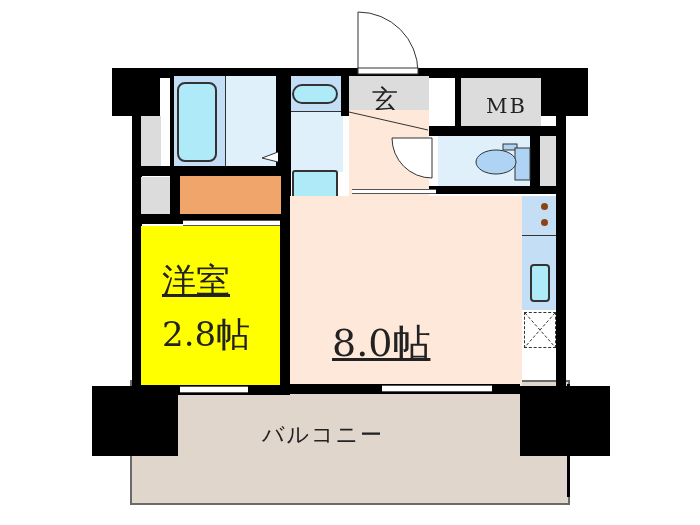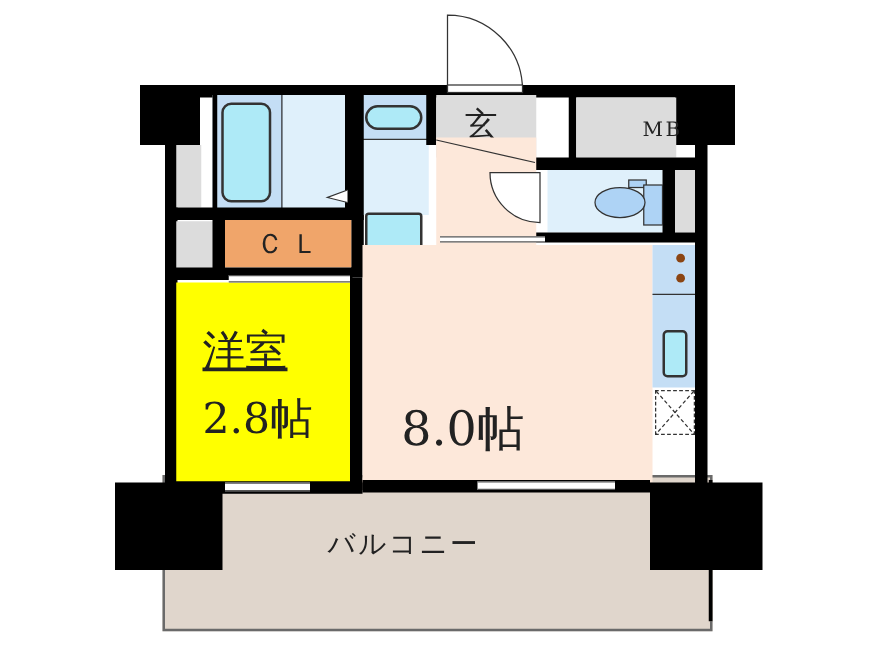--- a/index.html
+++ b/index.html
@@ -39,50 +39,49 @@
 
   <div class="abs" style="left:289px;top:76px;width:54px;height:96px;background:#dff0fb;"></div>
   <div class="abs" style="left:289px;top:76px;width:54px;height:36px;background:#c4def5;border-bottom:1px solid #333;"></div>
   <div class="abs" style="left:292px;top:84px;width:46px;height:20px;background:#aeeaf7;border:2px solid #333;border-radius:10px;"></div>
   <div class="abs" style="left:292px;top:170px;width:46px;height:42px;background:#aeeaf7;border:2px solid #333;border-radius:3px;"></div>
   <div class="abs wall" style="left:281px;top:76px;width:10px;height:145px;"></div>
   <div class="abs wall" style="left:341px;top:76px;width:8px;height:40px;"></div>
   <div class="abs wall" style="left:281px;top:214px;width:68px;height:8px;"></div>
 
   <div class="abs" style="left:180px;top:176px;width:101px;height:38px;background:#f0a56a;"></div>
-  <div class="label" style="left:205px;top:180px;font-size:22px;letter-spacing:6px;">ＣＬ</div>
   <div class="abs wall" style="left:170px;top:176px;width:10px;height:46px;"></div>
   <div class="abs wall" style="left:132px;top:214px;width:150px;height:10px;"></div>
 
   <div class="abs" style="left:141px;top:226px;width:140px;height:160px;background:#ffff00;"></div>
   <div class="label" style="left:162px;top:258px;font-size:34px;text-decoration:underline;">洋室</div>
   <div class="label" style="left:162px;top:312px;font-size:34px;">2.8帖</div>
   <div class="abs wall" style="left:280px;top:222px;width:10px;height:170px;"></div>
   <div class="abs wall" style="left:132px;top:385px;width:158px;height:10px;"></div>
 
   <div class="abs" style="left:183px;top:220px;width:97px;height:6px;background:#fff;border-top:1px solid #555;border-bottom:1px solid #555;"></div>
 
   <div class="abs" style="left:180px;top:386px;width:68px;height:7px;background:#fff;border-top:1px solid #555;border-bottom:1px solid #555;"></div>
 
   <div class="abs gray" style="left:349px;top:76px;width:80px;height:50px;"></div>
   <div class="label" style="left:372px;top:82px;font-size:26px;">玄</div>
   <div class="abs wall" style="left:455px;top:76px;width:6px;height:52px;"></div>
 
   <div class="abs gray" style="left:461px;top:78px;width:80px;height:48px;"></div>
-  <div class="label" style="left:514px;top:94px;font-size:16px;letter-spacing:2px;">MB</div>
+  <div class="label" style="left:486px;top:94px;font-size:21px;letter-spacing:2px;">MB</div>
 
   <div class="abs wall" style="left:428px;top:126px;width:130px;height:10px;"></div>
   <div class="abs" style="left:438px;top:136px;width:92px;height:50px;background:#dff0fb;"></div>
   <div class="abs wall" style="left:530px;top:136px;width:10px;height:56px;"></div>
   <div class="abs gray" style="left:540px;top:136px;width:16px;height:50px;"></div>
   <div class="abs wall" style="left:428px;top:186px;width:130px;height:8px;"></div>
 
   <div class="abs" style="left:290px;top:196px;width:232px;height:190px;background:#fde8da;"></div>
   <div class="abs" style="left:349px;top:110px;width:80px;height:86px;background:#fde8da;"></div>
-  <div class="label" style="left:321px;top:318px;font-size:38px;">8.0帖</div>
+  <div class="label" style="left:332px;top:318px;font-size:38px;text-decoration:underline;">8.0帖</div>
   <div class="abs wall" style="left:290px;top:384px;width:230px;height:10px;"></div>
 
   <div class="abs" style="left:382px;top:385px;width:110px;height:7px;background:#fff;border-top:1px solid #555;border-bottom:1px solid #555;"></div>
 
   <div class="abs" style="left:352px;top:189px;width:84px;height:5px;background:#fff;border-top:1px solid #555;border-bottom:1px solid #555;"></div>
 
   <div class="abs" style="left:522px;top:196px;width:34px;height:40px;background:#c4def5;border-bottom:1px solid #333;"></div>
   <div class="abs" style="left:541px;top:203px;width:7px;height:7px;background:#8b4513;border-radius:50%;"></div>
   <div class="abs" style="left:541px;top:219px;width:7px;height:7px;background:#8b4513;border-radius:50%;"></div>
   <div class="abs" style="left:522px;top:236px;width:34px;height:74px;background:#c4def5;"></div>

